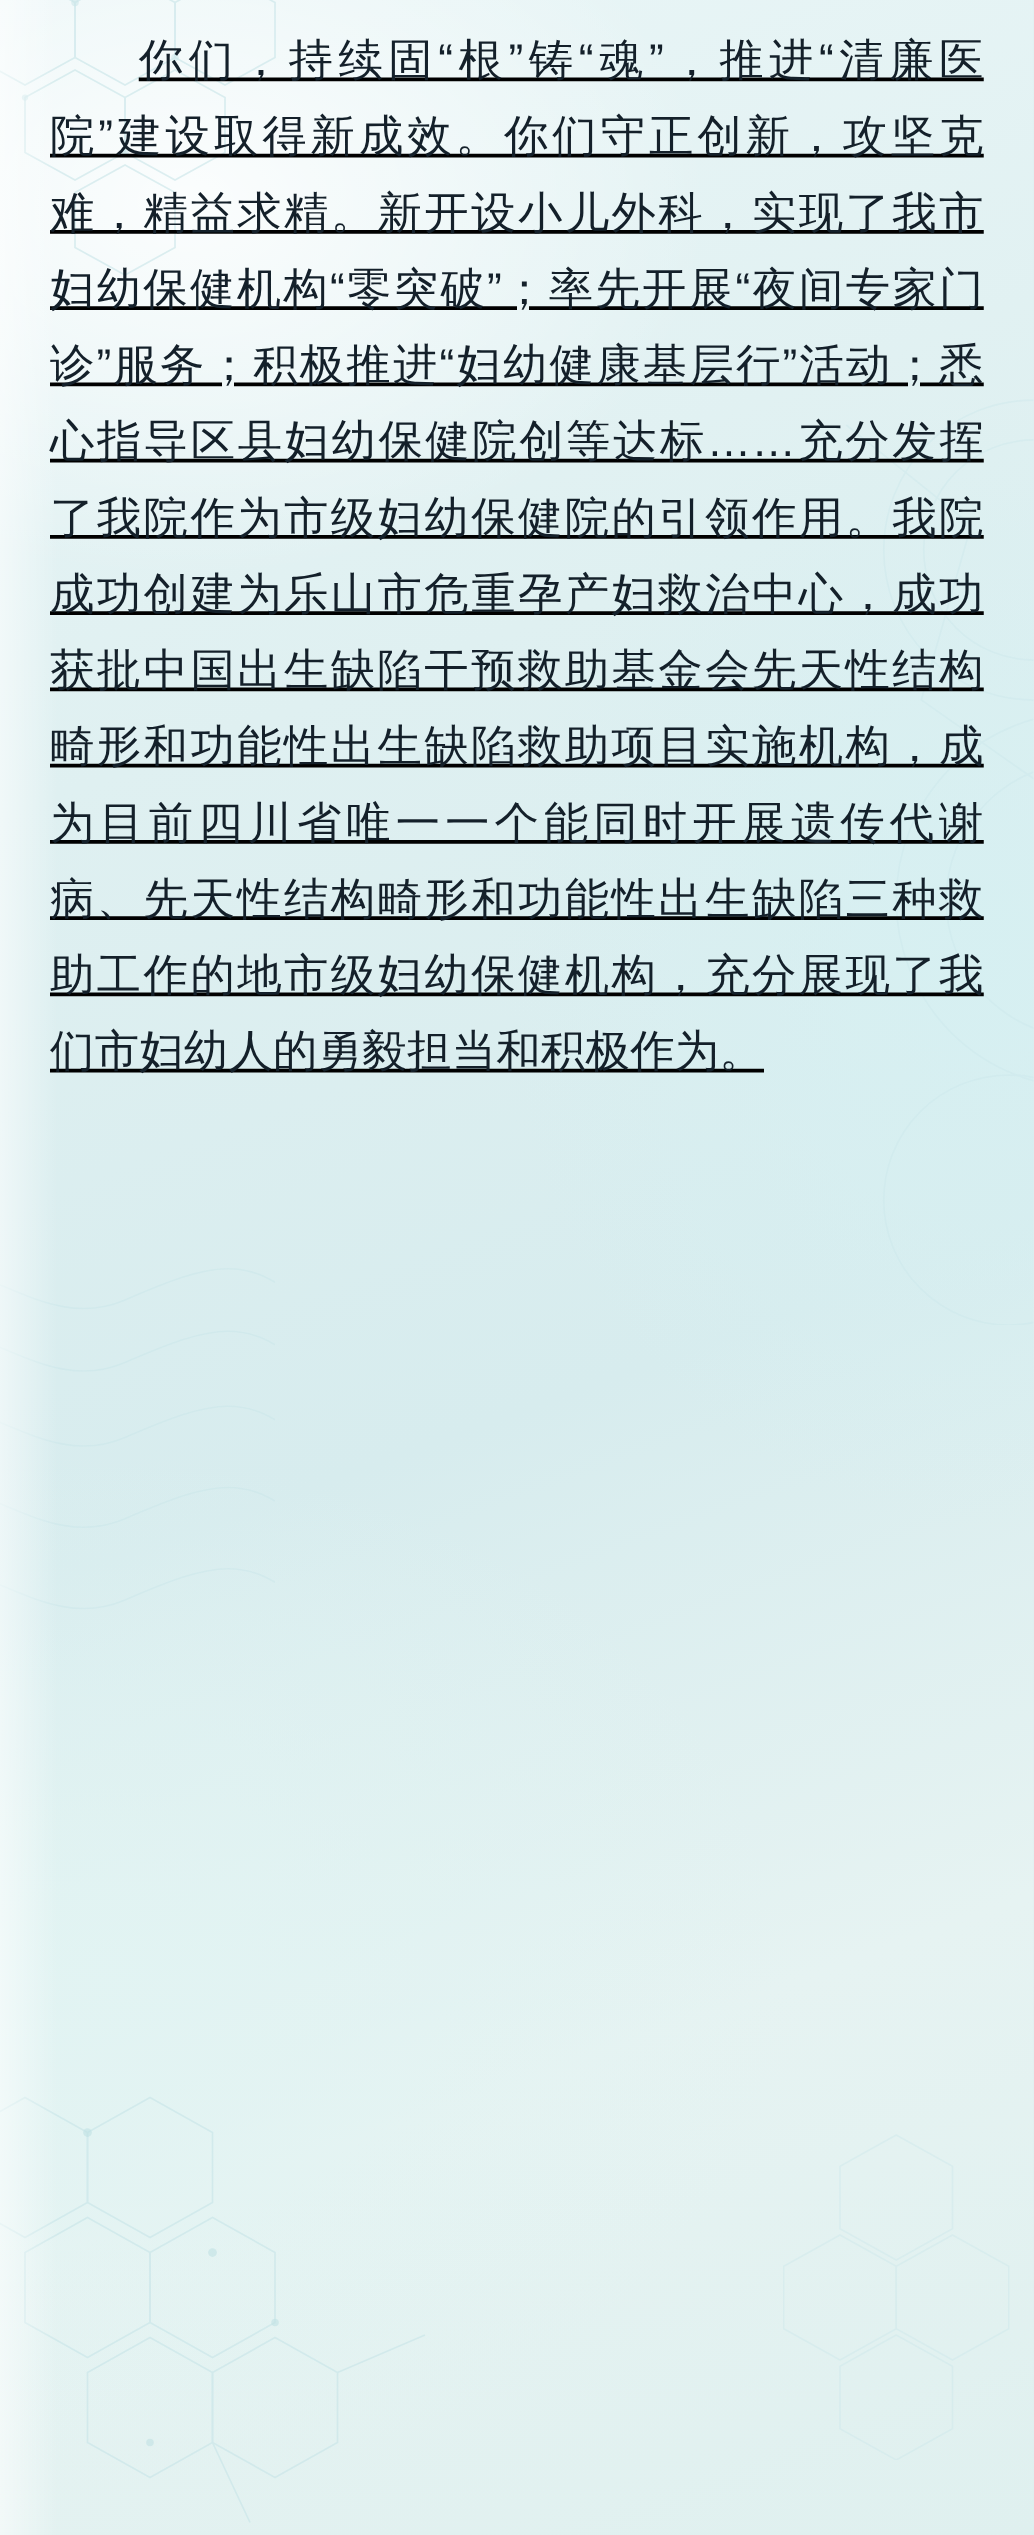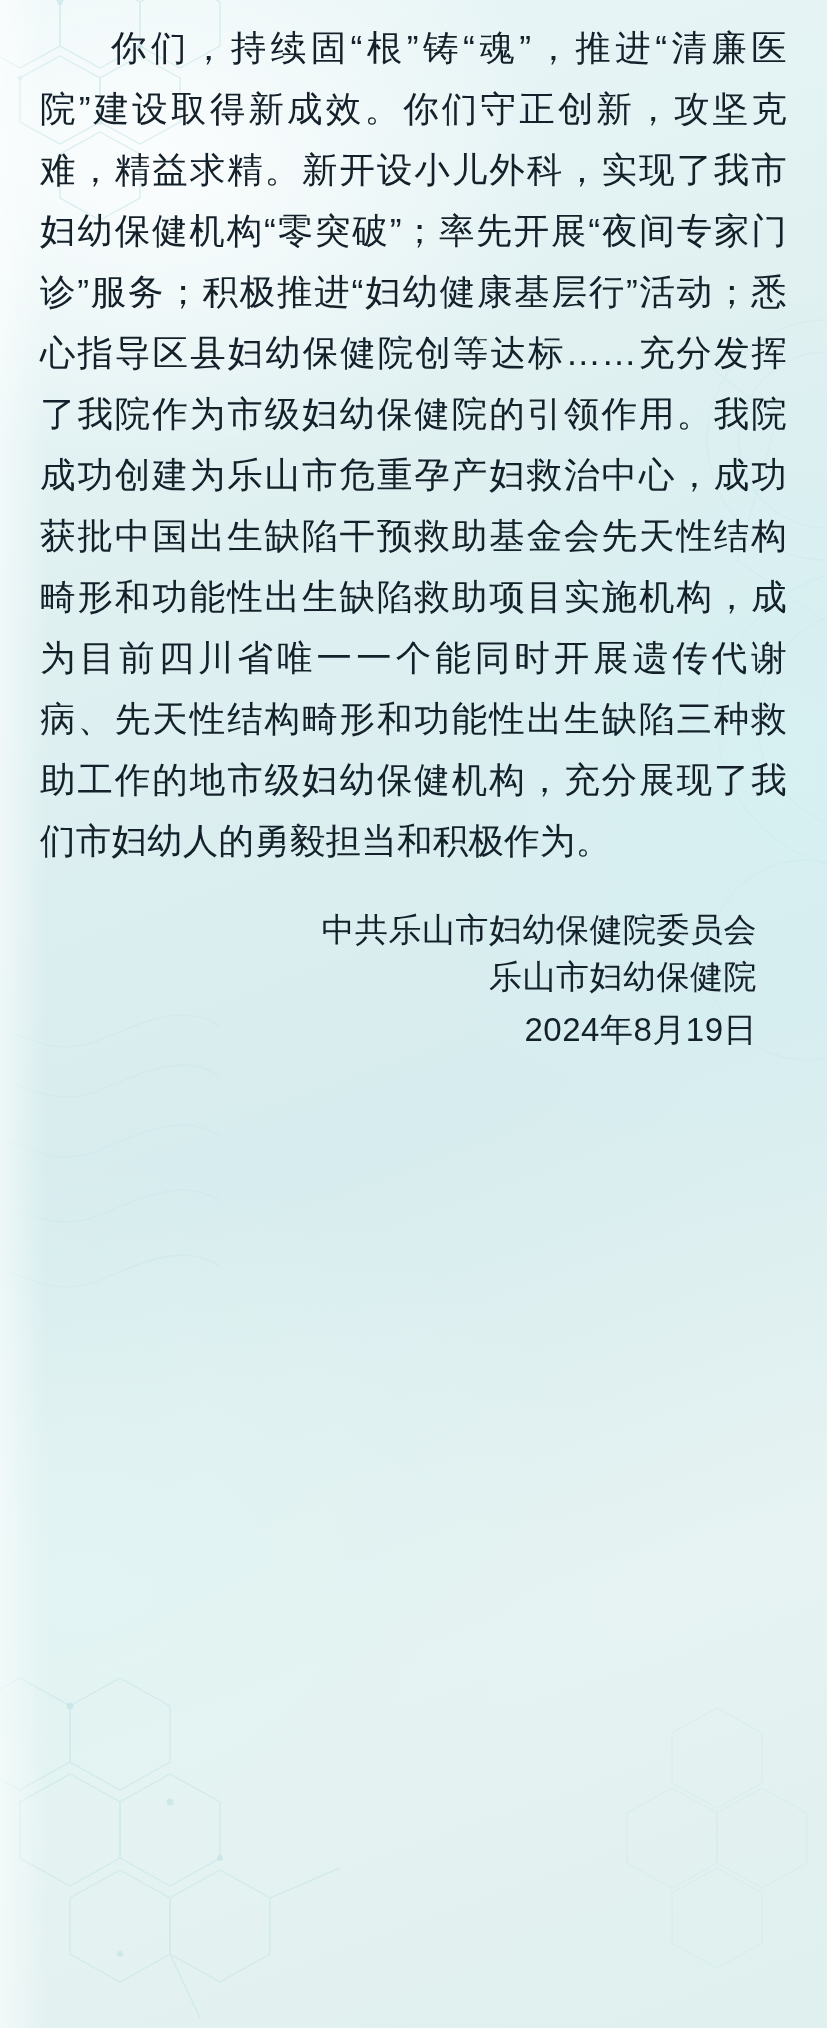--- a/index.html
+++ b/index.html
@@ -18,20 +18,21 @@
     position: relative;
     width: 827px;
     height: 2028px;
     box-sizing: border-box;
     background:
       radial-gradient(ellipse 700px 500px at 18% 8%, rgba(255,255,255,0.85) 0%, rgba(255,255,255,0.0) 60%),
       radial-gradient(ellipse 600px 700px at 95% 38%, rgba(214,240,242,0.9) 0%, rgba(214,240,242,0.0) 65%),
       radial-gradient(ellipse 800px 600px at 10% 78%, rgba(226,244,243,0.95) 0%, rgba(226,244,243,0.0) 70%),
       linear-gradient(160deg, #eaf6f7 0%, #dff0f1 28%, #d7ecee 55%, #e6f3f2 78%, #dff0ef 100%);
     overflow: hidden;
+    text-decoration: underline;
   }
 
   
   .deco {
     position: absolute;
     pointer-events: none;
     opacity: 0.55;
   }
   .deco-tl { top: -30px; left: -40px; width: 320px; height: 300px; }
   .deco-bl { bottom: -10px; left: -60px; width: 430px; height: 420px; opacity: 0.5; }
@@ -159,20 +160,15 @@
       <polygon points="150,200 195,225 195,275 150,300 105,275 105,225"></polygon>
     </g>
   </svg>
 
   <div class="content">
 
     <p class="para">你们，持续固“根”铸“魂”，推进“清廉医院”建设取得新成效。你们守正创新，攻坚克难，精益求精。新开设小儿外科，实现了我市妇幼保健机构“零突破”；率先开展“夜间专家门诊”服务；积极推进“妇幼健康基层行”活动；悉心指导区县妇幼保健院创等达标……充分发挥了我院作为市级妇幼保健院的引领作用。我院成功创建为乐山市危重孕产妇救治中心，成功获批中国出生缺陷干预救助基金会先天性结构畸形和功能性出生缺陷救助项目实施机构，成为目前四川省唯一一个能同时开展遗传代谢病、先天性结构畸形和功能性出生缺陷三种救助工作的地市级妇幼保健机构，充分展现了我们市妇幼人的勇毅担当和积极作为。</p>
 
 
 
-    <div class="signature">
-      <div class="sig-line">中共乐山市妇幼保健院委员会</div>
-      <div class="sig-line">乐山市妇幼保健院</div>
-      <div class="sig-line date">2024年8月19日</div>
-    </div>
 
   </div>
 </div>
 
 </body></html>

